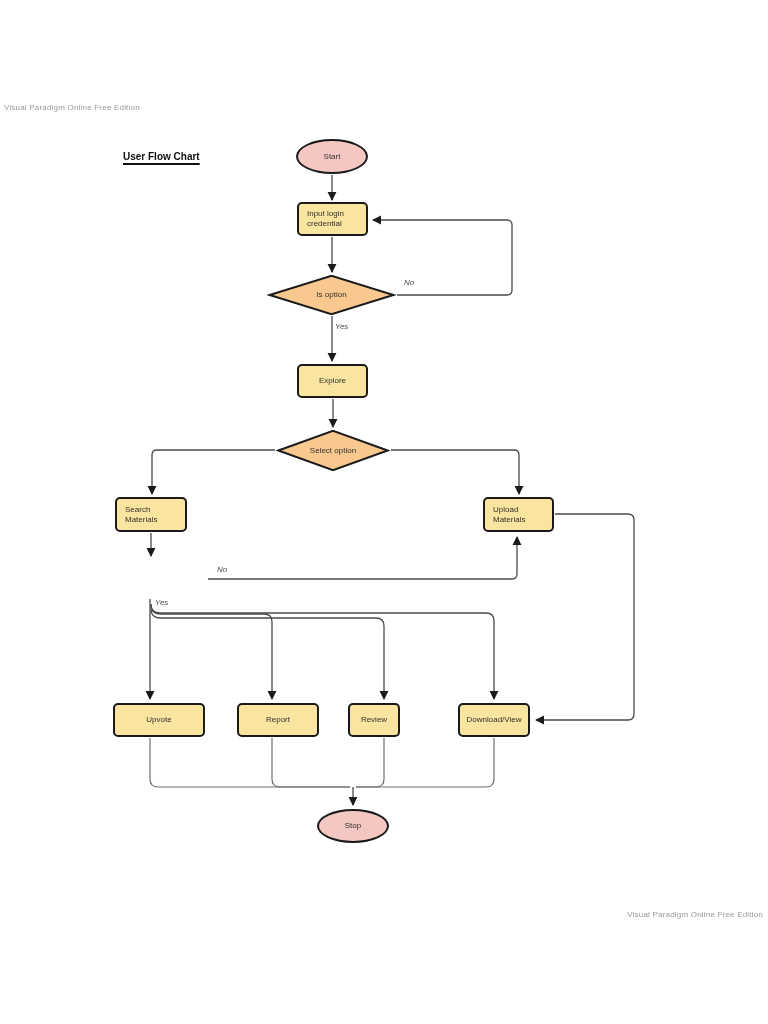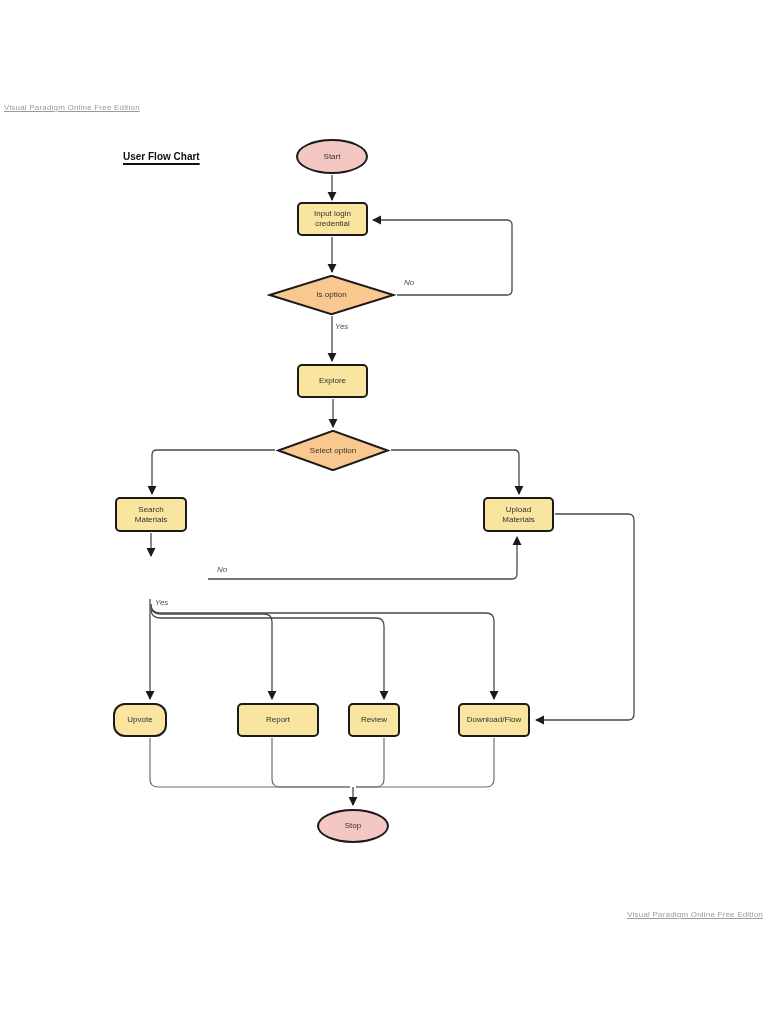--- a/index.html
+++ b/index.html
@@ -1,31 +1,31 @@
 <!DOCTYPE html>
 <html><head>
 <meta charset="utf-8">
 <style>
   html,body{margin:0;padding:0;background:#ffffff;}
   #canvas{
     position:relative;width:768px;height:1024px;background:#ffffff;
     font-family:"Liberation Sans",sans-serif;overflow:hidden;
   }
   .watermark{
-    position:absolute;font-size:8px;color:#999999;letter-spacing:.2px;text-decoration:underline;
+    position:absolute;font-size:8px;color:#999999;letter-spacing:.2px;
   }
   #wm-top{left:4px;top:103px;}
   #wm-bottom{right:5px;top:910px;}
   .page-title{
     position:absolute;left:87px;top:151px;font-size:10px;font-weight:bold;color:#111111;
     text-decoration:underline;text-decoration-thickness:1.5px;text-underline-offset:3px;margin-left:36px;
   }
   .node{
     position:absolute;display:flex;align-items:center;justify-content:center;
-    text-align:center;font-size:8px;line-height:1.25;color:#33312c;box-sizing:border-box;
+    font-size:8px;line-height:1.25;color:#33312c;box-sizing:border-box;
   }
   .terminator{
     background:#f4c7c3;border:2px solid #1a1a1a;border-radius:50%;
   }
   .process{
     background:#f9e4a0;border:2px solid #1a1a1a;border-radius:5px;padding:8px;
   }
   .decision{background:transparent;}
   .decision svg.dshape{position:absolute;left:0;top:0;width:100%;height:100%;}
   .decision .dlabel{position:relative;z-index:1;}
@@ -103,34 +103,34 @@
 
   <div class="node process" style="left:115px;top:497px;width:72px;height:35px;">
     <span>Search Materials</span>
   </div>
 
   <div class="node process" style="left:483px;top:497px;width:71px;height:35px;">
     <span>Upload Materials</span>
   </div>
 
 
-  <div class="node process" style="left:113px;top:703px;width:54px;height:34px;border-radius:12px;">
+  <div class="node process" style="left:113px;top:703px;width:92px;height:34px;">
     <span>Upvote</span>
   </div>
 
   <div class="node process" style="left:237px;top:703px;width:82px;height:34px;">
     <span>Report</span>
   </div>
 
   <div class="node process" style="left:348px;top:703px;width:52px;height:34px;">
     <span>Review</span>
   </div>
 
   <div class="node process" style="left:458px;top:703px;width:72px;height:34px;">
-    <span>Download/Flow</span>
+    <span>Download/View</span>
   </div>
 
   <div class="node terminator" style="left:317px;top:809px;width:72px;height:34px;">
     <span>Stop</span>
   </div>
 
   <div class="edge-label" style="left:404px;top:278px;">No</div>
   <div class="edge-label" style="left:335px;top:322px;">Yes</div>
   <div class="edge-label" style="left:217px;top:565px;">No</div>
   <div class="edge-label" style="left:155px;top:598px;">Yes</div>

